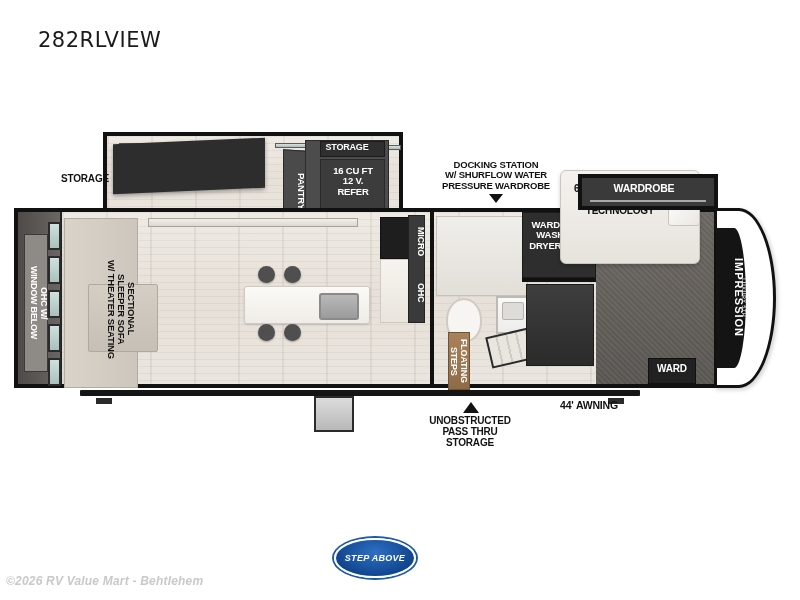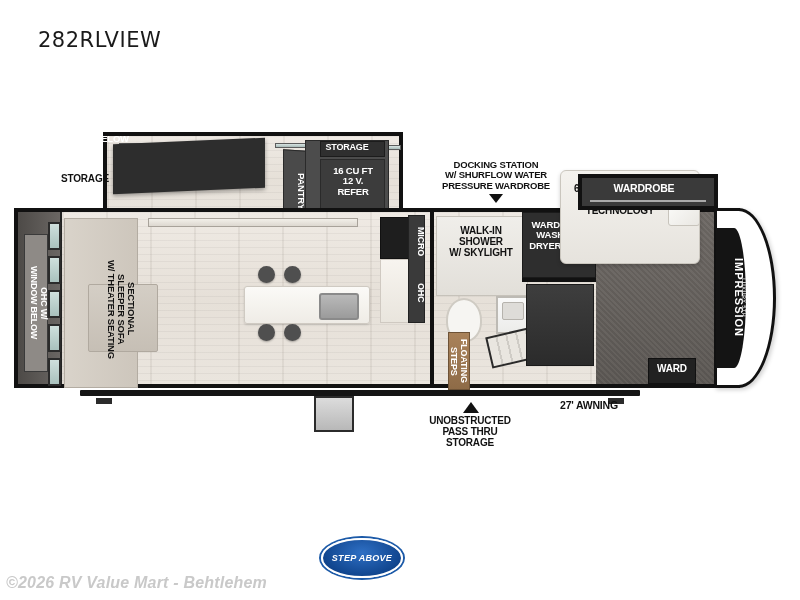--- a/index.html
+++ b/index.html
@@ -25,21 +25,21 @@
     color: #1a1a1a;
     letter-spacing: 0.5px;
     font-family: "DejaVu Sans", sans-serif;
   }
 
   
   #copyright {
     position: absolute;
     left: 6px;
     top: 574px;
-    font-size: 16px;
+    font-size: 12px;
     font-weight: bold;
     font-style: italic;
     color: #c9c9c9;
     font-family: "Liberation Sans", sans-serif;
     letter-spacing: 0.2px;
   }
 
   
   #floorplan {
     position: absolute;
@@ -490,21 +490,21 @@
     font-weight: bold;
     font-size: 12px;
     color: #111;
     letter-spacing: 1px;
     margin-top: 2px;
     text-align: right;
     padding-right: 6px;
   }
   #stepabove {
     position: absolute;
-    left: 321px; top: 428px;
+    left: 334px; top: 428px;
     width: 78px; height: 36px;
     border-radius: 50%;
     background: radial-gradient(ellipse at 50% 35%, #2e6fc4 0%, #11468f 70%, #0b3570 100%);
     border: 2px solid #ffffff;
     box-shadow: 0 0 0 2px #1c5aa8;
     display: flex;
     align-items: center;
     justify-content: center;
   }
   #stepabove-text {
@@ -523,22 +523,20 @@
 
 <div id="floorplan">
 
   <div id="bunk-slide">
     <div id="bunk-slide-inner" class="floor"></div>
     <div class="shelfbar" style="left:12px; top:7px; width:120px;"></div>
     <div class="shelfbar" style="left:168px; top:7px; width:84px;"></div>
     <div class="shelfbar" style="left:258px; top:9px; width:36px;"></div>
     <div id="bunk-box"></div>
   </div>
-  <div class="lbl white" id="bunk-label">36 x 74 FLIP-DOWN
-BUNK &amp; PAD BELOW</div>
   <div class="lbl" id="bunk-storage-label">STORAGE</div>
 
   <div id="pantry-block"></div>
   <div class="lbl white vert" id="pantry-label">PANTRY</div>
 
   <div id="fridge-block">
     <div id="fridge-storage-strip"></div>
     <div id="fridge-face"></div>
   </div>
   <div class="lbl white" id="storage-upper-label">STORAGE</div>
@@ -582,23 +580,20 @@
     <div class="stool" style="left:266px; top:112px;"></div>
 
     <div id="range"></div>
     <div id="counter2"></div>
     <div id="micro-tower"></div>
     <div class="lbl white vert" id="micro-label">MICRO</div>
     <div class="lbl white vert" id="ohc2-label">OHC</div>
 
     <div id="bath"></div>
     <div id="shower"></div>
-    <div class="lbl" id="shower-label">WALK-IN
-SHOWER
-W/ SKYLIGHT</div>
     <div id="toilet"></div>
     <div id="vanity"></div>
     <div id="vanity-basin"></div>
     <div id="stairs"></div>
     <div id="floating-steps"></div>
     <div class="lbl vert" id="floating-steps-label">FLOATING
 STEPS</div>
 
     <div id="wd-block"></div>
     <div class="lbl white" id="wardrobe-wd-label">WARDROBE
@@ -637,21 +632,21 @@
 
   <div id="rail"></div>
   <div class="tire-mark" style="left:96px;"></div>
   <div class="tire-mark" style="left:608px;"></div>
   <div id="axle-box"></div>
 
   <div id="pass-thru-arrow"></div>
   <div class="lbl" id="pass-thru-label">UNOBSTRUCTED
 PASS THRU
 STORAGE</div>
-  <div class="lbl" id="awning-label">27' AWNING</div>
+  <div class="lbl" id="awning-label">44' AWNING</div>
 
 
   <div id="stepabove">
     <span id="stepabove-text">STEP ABOVE</span>
   </div>
 
 </div>
 
 <div id="copyright">©2026 RV Value Mart - Behtlehem</div>
 

